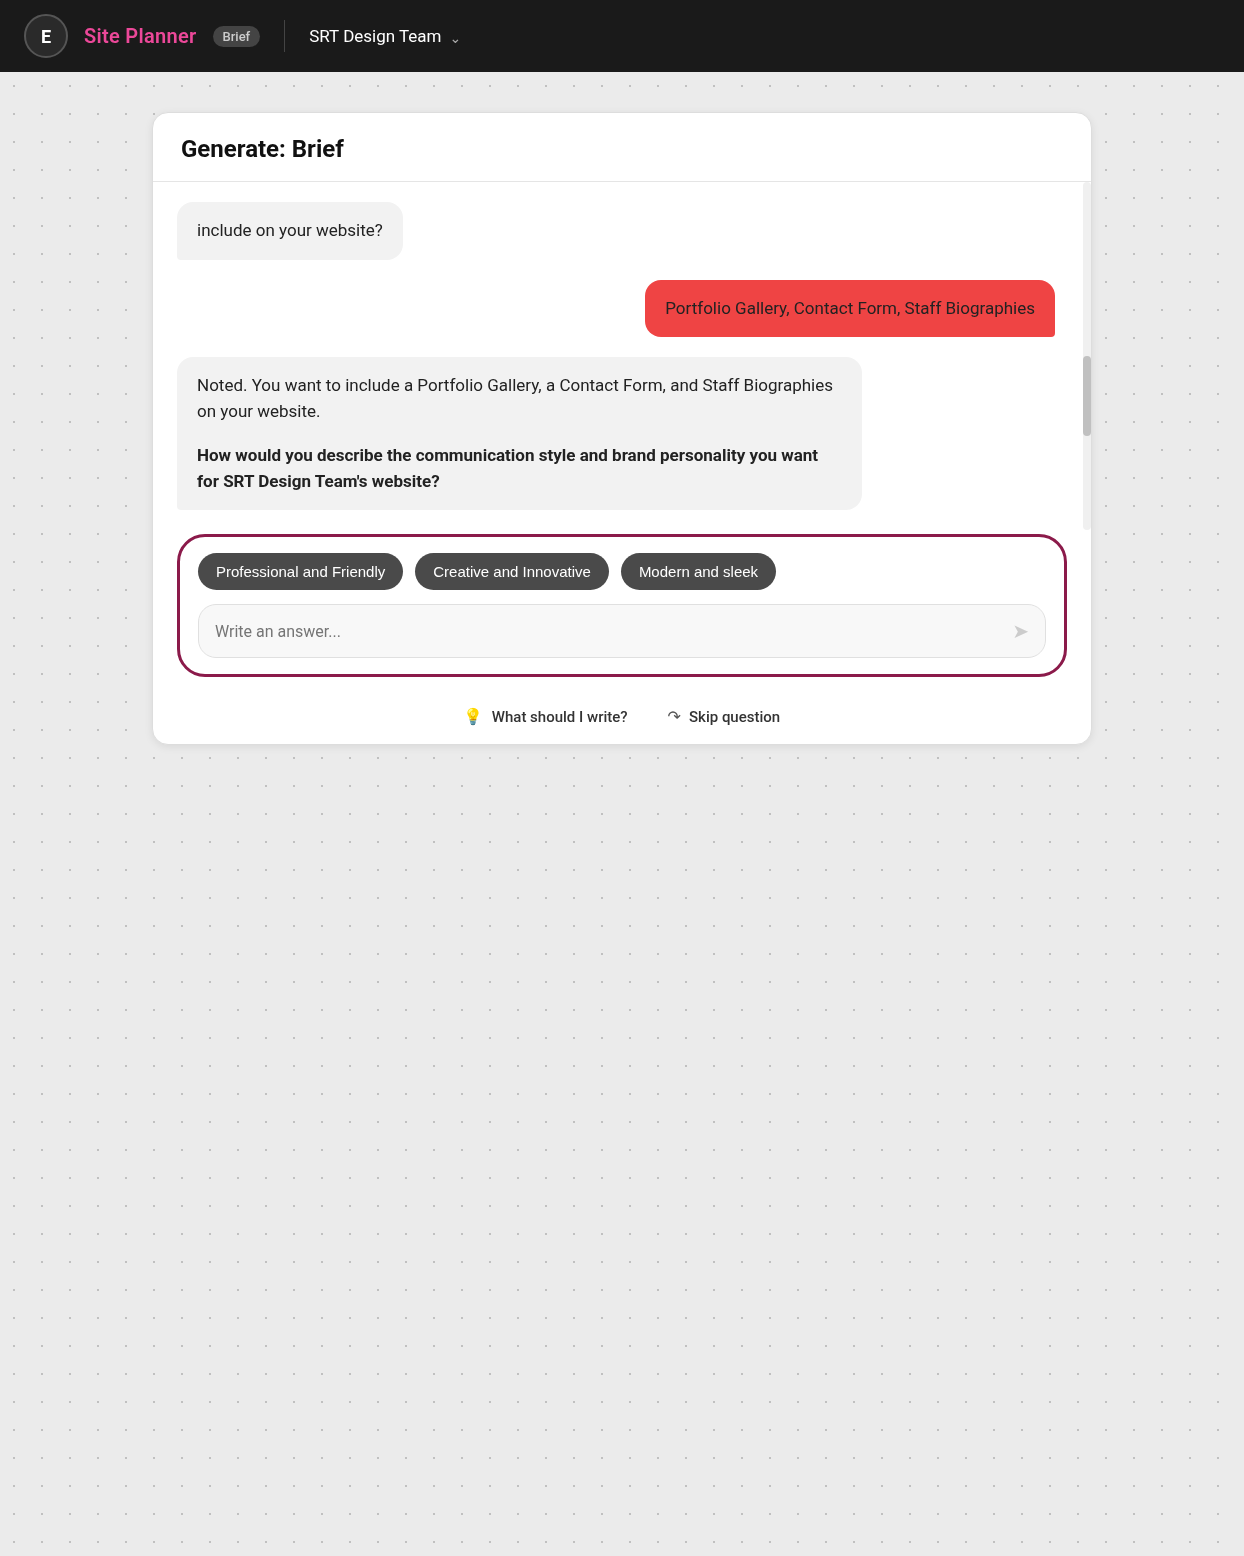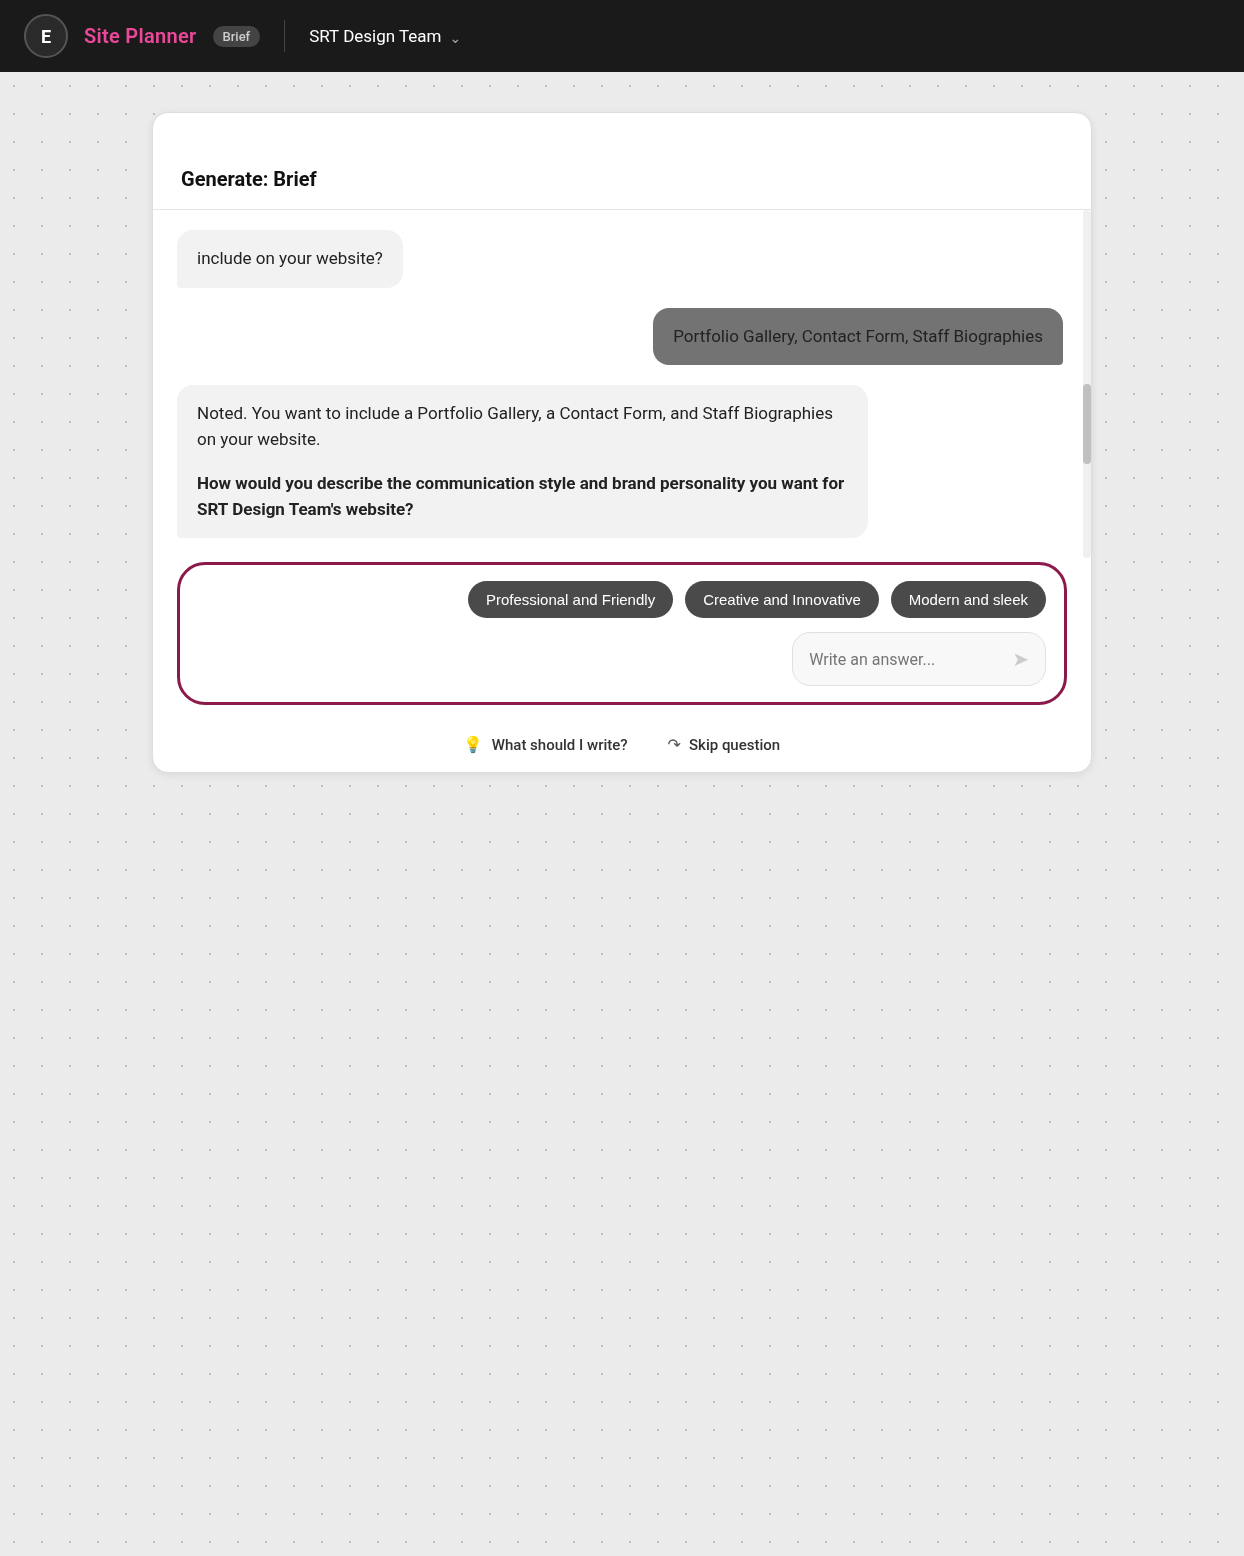--- a/index.html
+++ b/index.html
@@ -101,39 +101,38 @@
       overflow: hidden;
       box-shadow: 0 2px 8px rgba(0,0,0,0.08);
     }
 
     .card-header {
       padding: 22px 28px 18px;
       border-bottom: 1px solid #e5e5e5;
     }
 
     .card-header-title {
-      font-size: 20px;
+      font-size: 24px;
       font-weight: 700;
       color: #111;
-      margin-top: 32px;
     }
 
     
     .chat-area {
       padding: 20px 24px;
       display: flex;
       flex-direction: column;
       gap: 20px;
       position: relative;
     }
 
     
     .chat-scroll-container {
       position: relative;
-      padding-right: 28px;
+      padding-right: 36px;
     }
 
     .scrollbar-track {
       position: absolute;
       right: 0;
       top: 0;
       width: 8px;
       height: 100%;
       background-color: #f0f0f0;
       border-radius: 4px;
@@ -152,21 +151,21 @@
     
     .msg-bot {
       background-color: #f2f2f2;
       border-radius: 16px 16px 16px 4px;
       padding: 16px 20px;
       max-width: 78%;
       align-self: flex-start;
     }
 
     .msg-user {
-      background-color: #737373;
+      background-color: #ef4444;
       border-radius: 16px 16px 4px 16px;
       padding: 16px 20px;
       max-width: 78%;
       align-self: flex-end;
     }
 
     .msg-text {
       font-size: 17px;
       color: #222;
       line-height: 1.5;
@@ -181,21 +180,20 @@
       padding: 4px 24px 16px;
     }
 
     .input-highlight-box {
       border: 3px solid #8b1a4a;
       border-radius: 28px;
       padding: 16px 18px;
       display: flex;
       flex-direction: column;
       gap: 14px;
-      align-items: flex-end;
     }
 
     .suggestion-chips {
       display: flex;
       gap: 12px;
       flex-wrap: wrap;
     }
 
     .chip {
       background-color: #4a4a4a;

